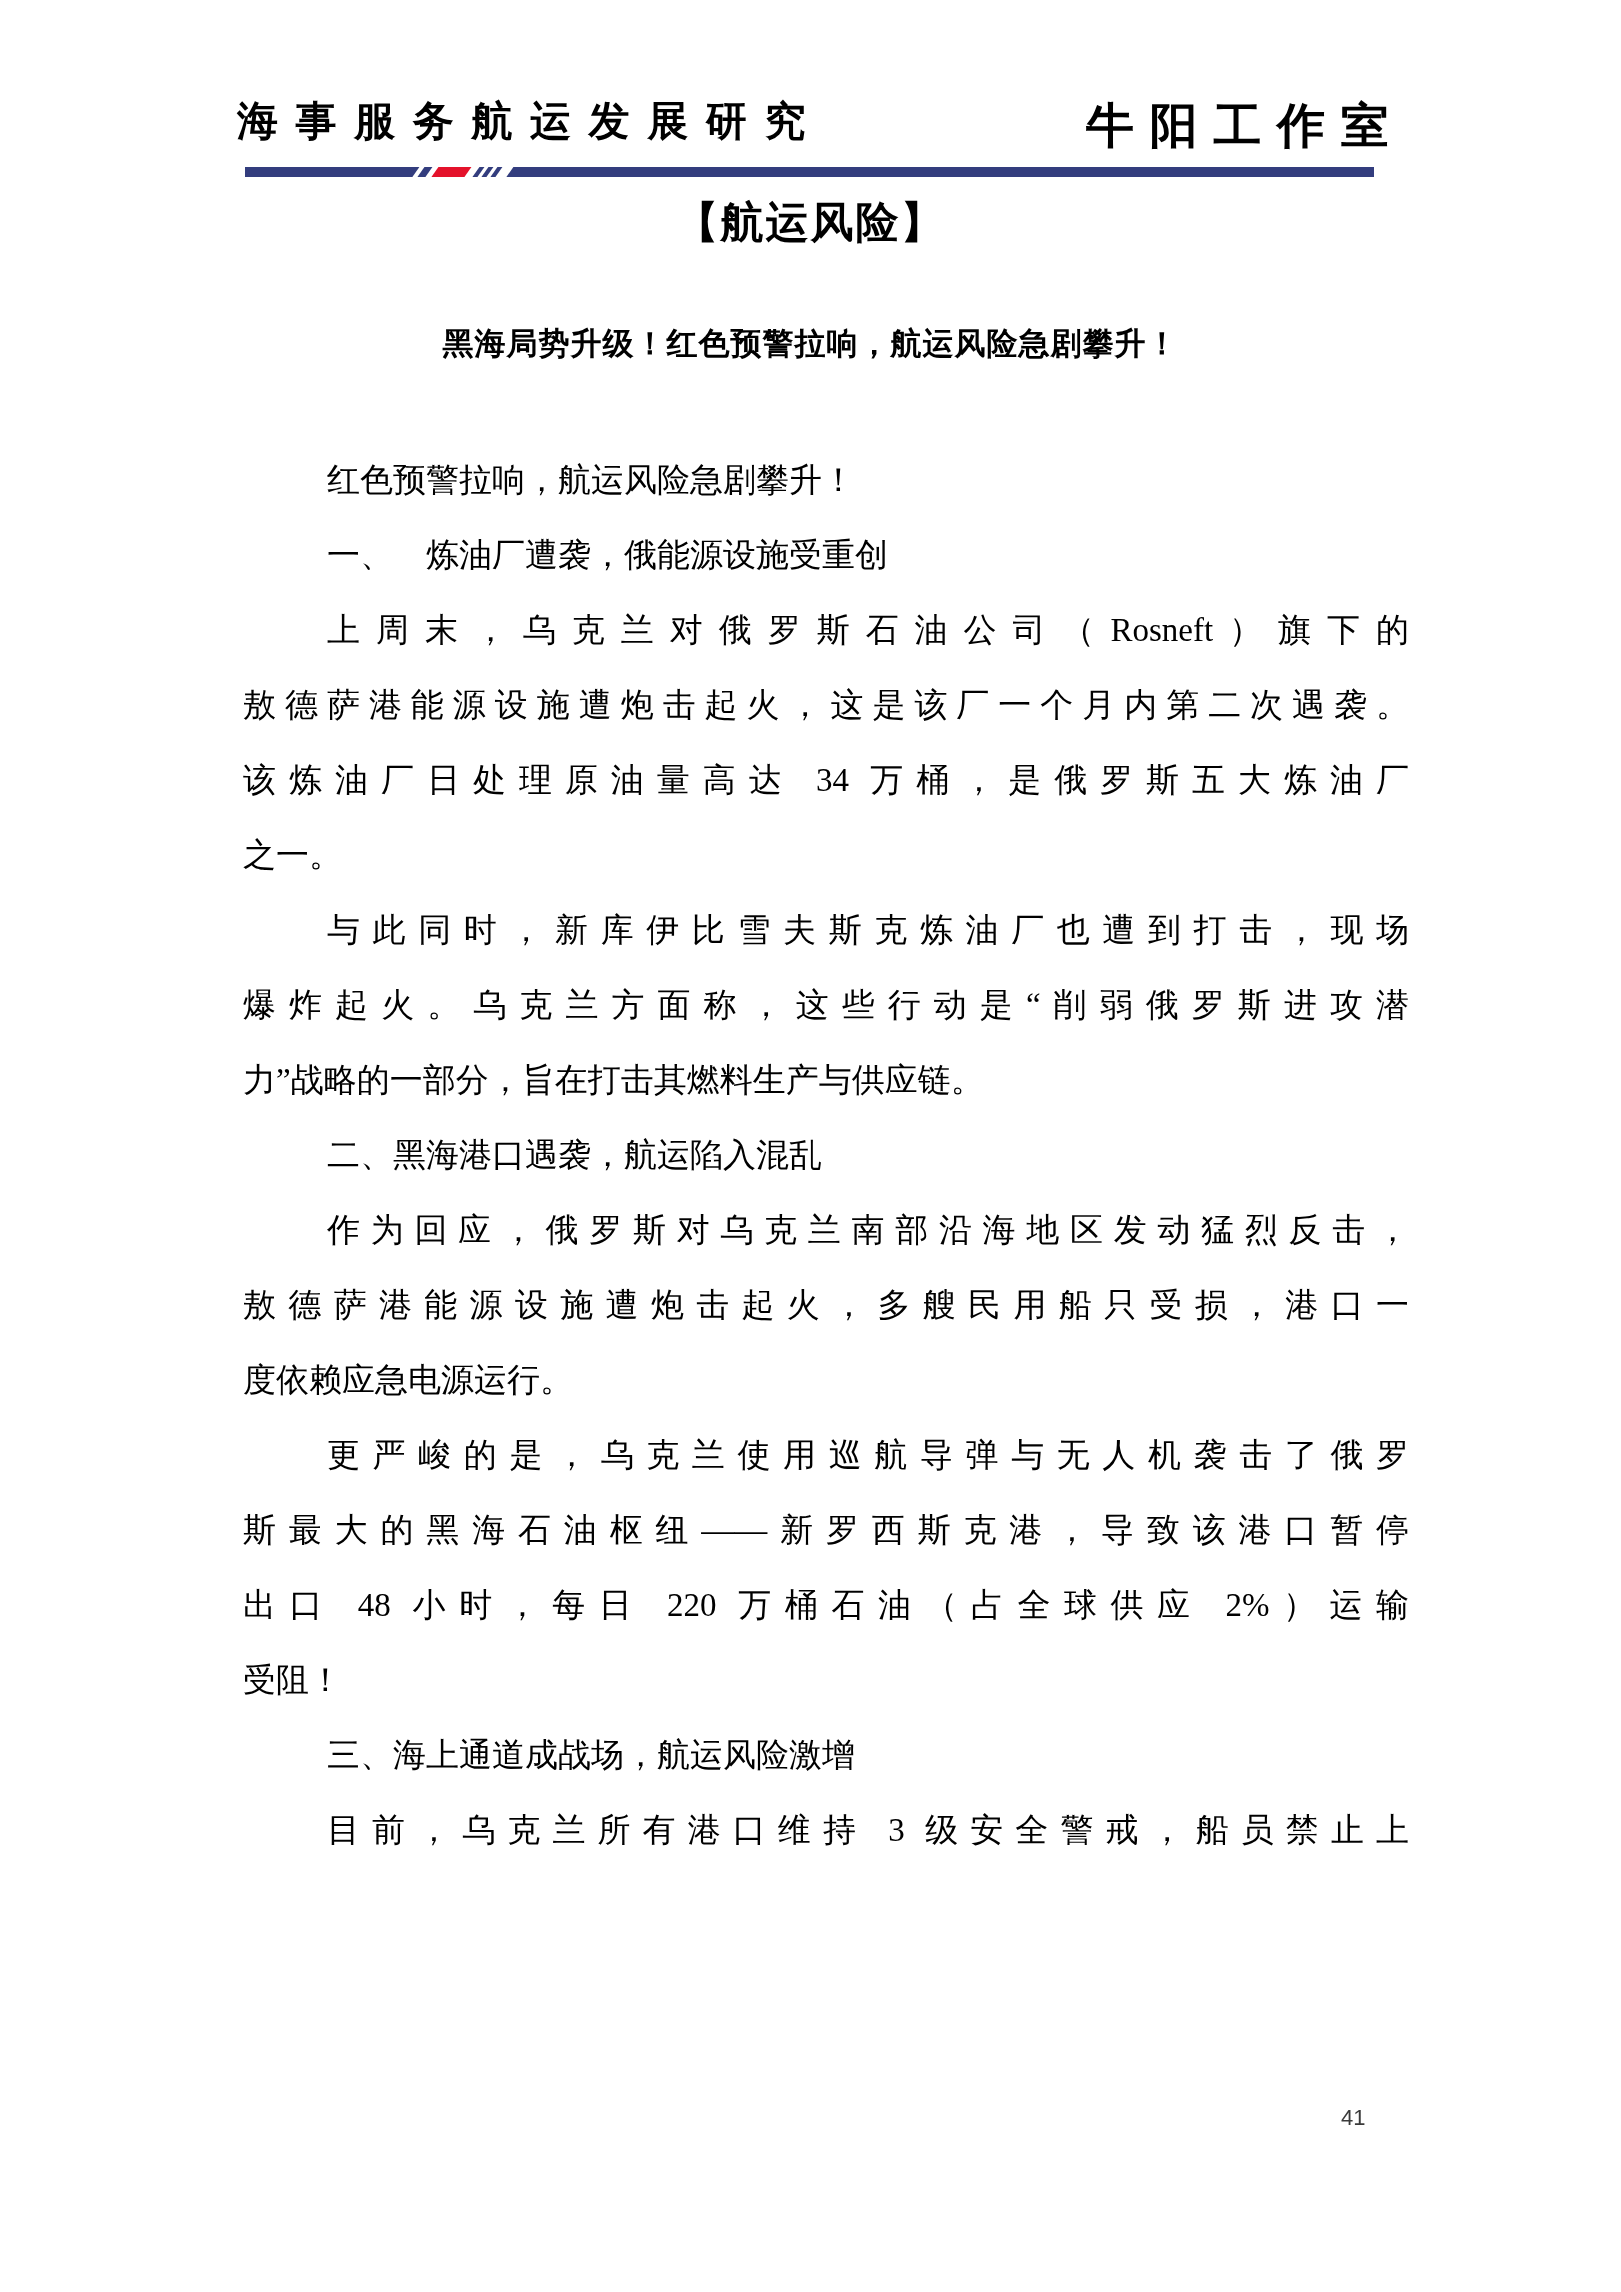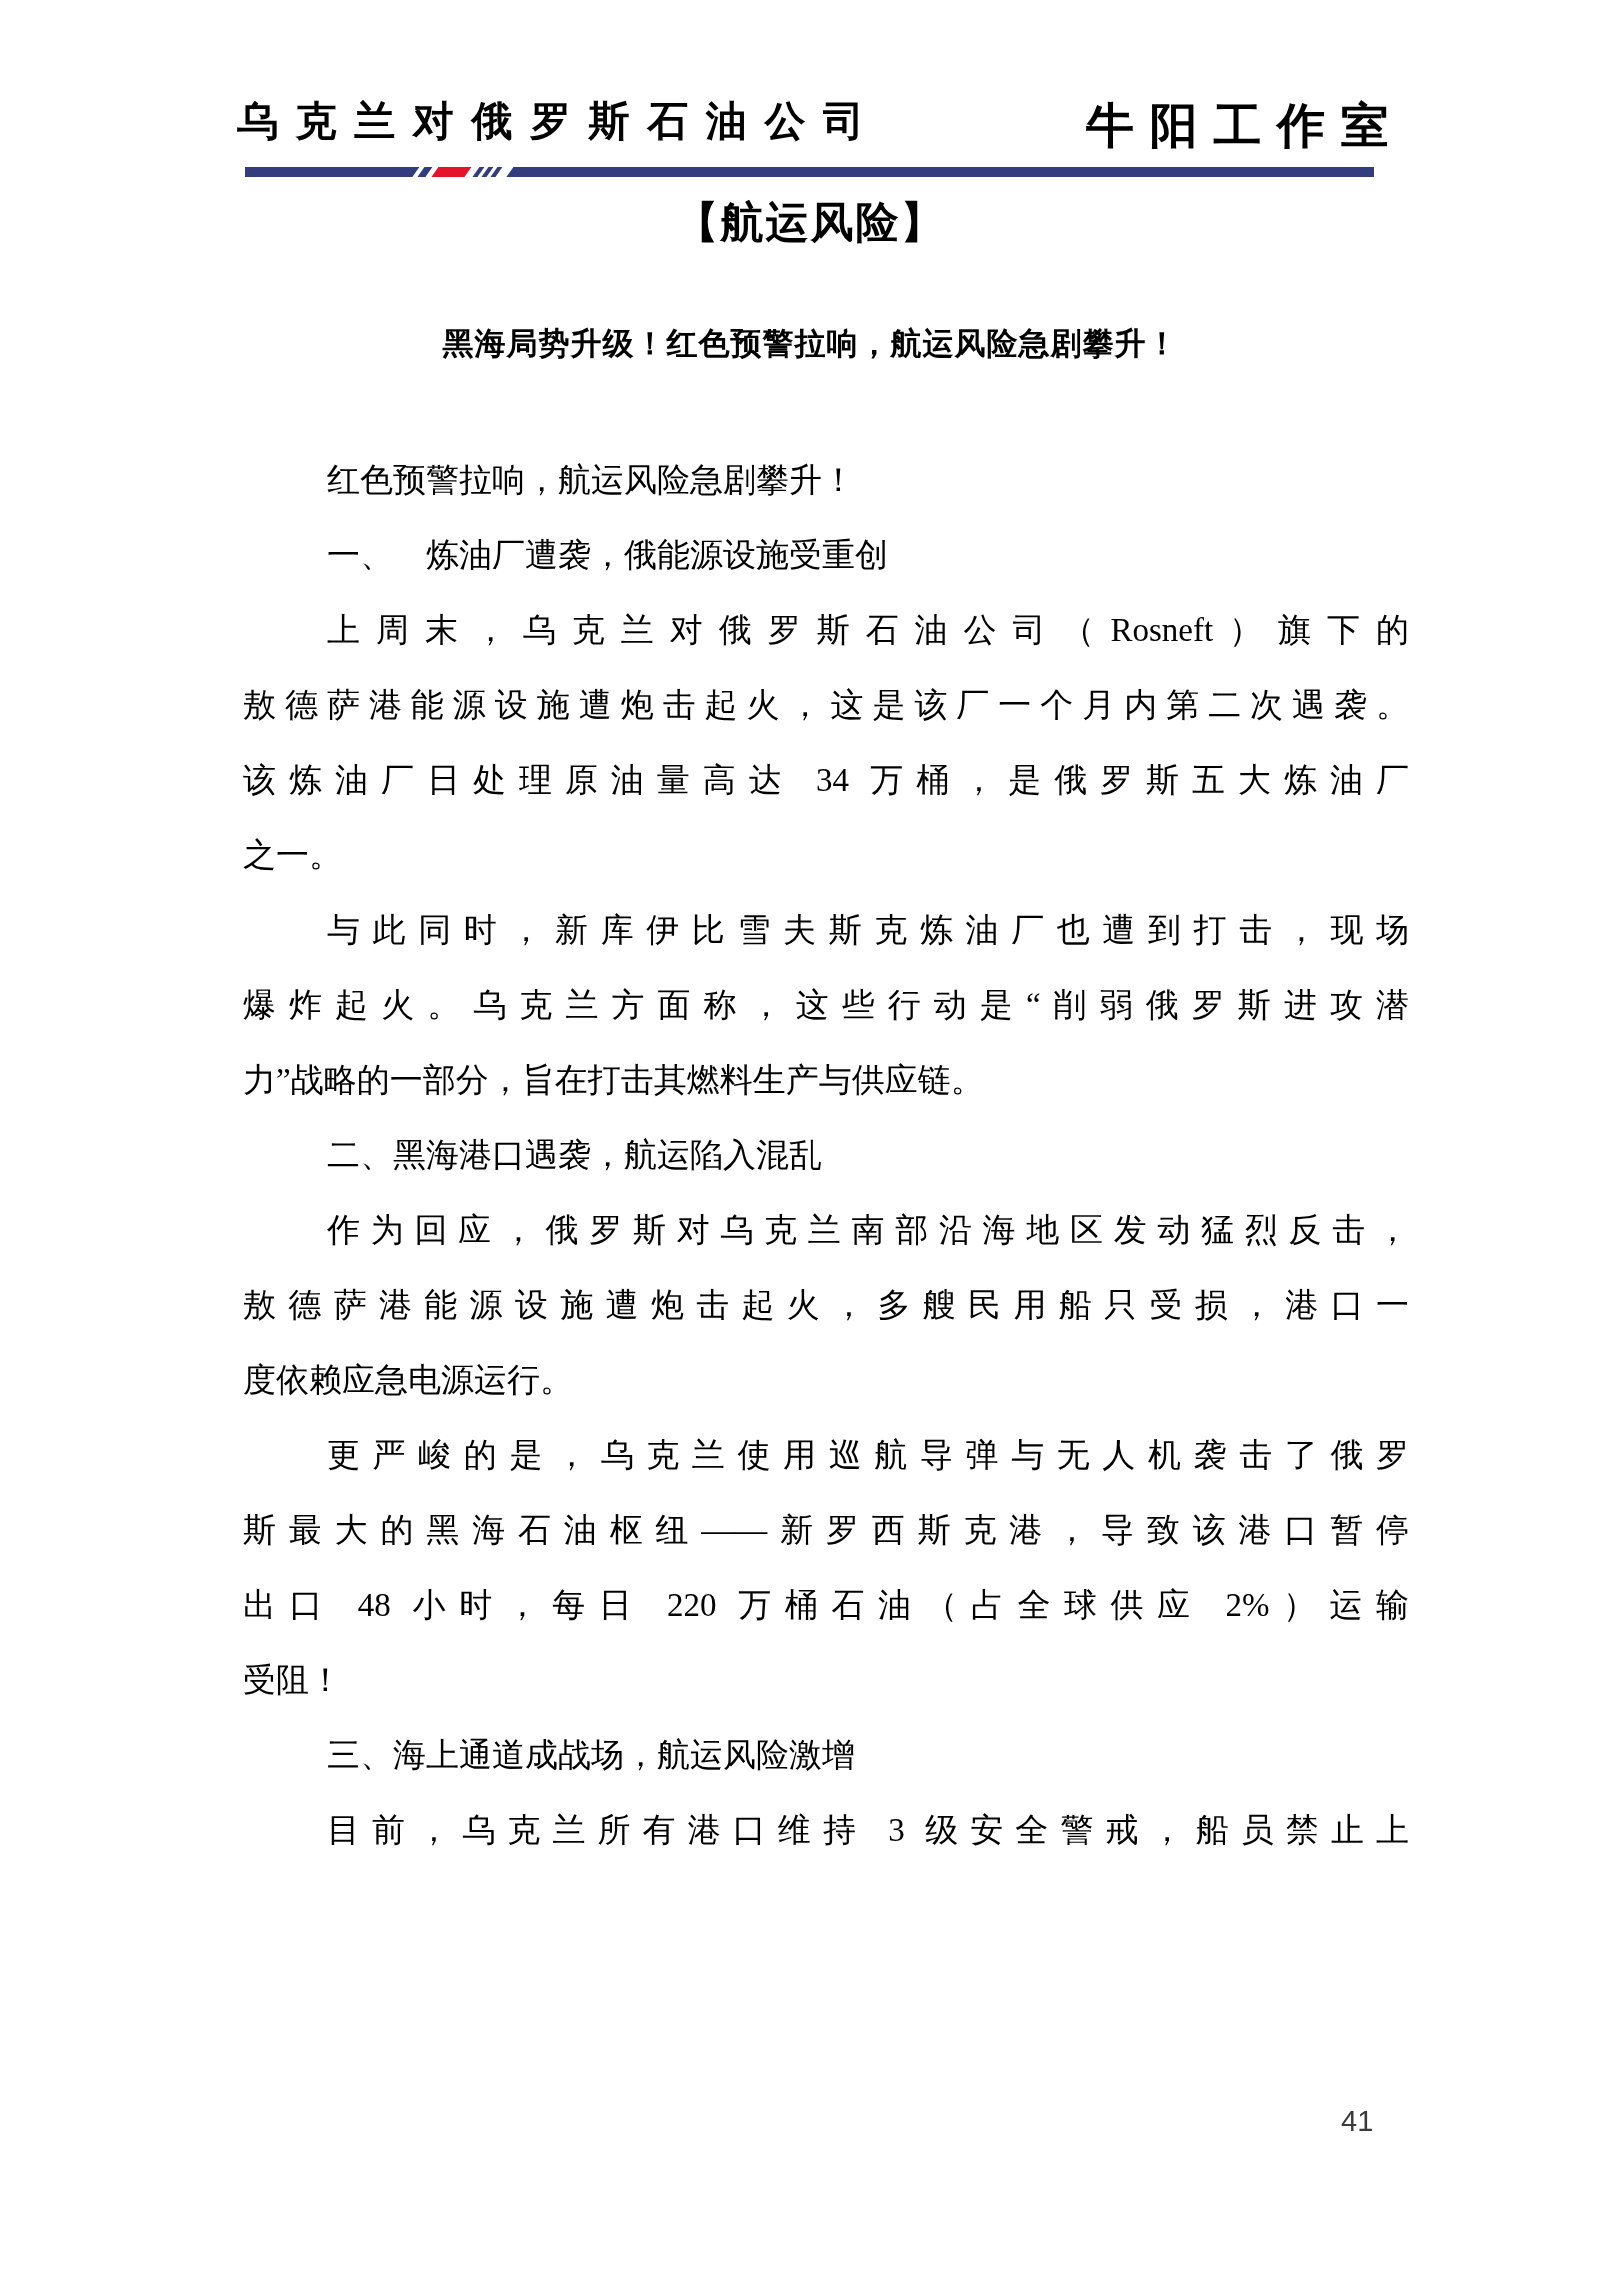--- a/index.html
+++ b/index.html
@@ -35,30 +35,30 @@
     font-size:31px;font-weight:bold;font-family:"Liberation Sans",sans-serif;letter-spacing:1px;
   }
   
   .body-text{position:absolute;left:243px;top:443px;width:1166px;}
   .bline{height:75px;line-height:75px;font-size:33px;white-space:normal;}
   .i{text-indent:84px;}
   .j{text-align:justify;text-align-last:justify;}
   .l{text-align:left;text-align-last:left;}
   
   .pageno{
-    position:absolute;left:1341px;top:2105px;font-size:29px;color:#3a3a3a;
+    position:absolute;left:1341px;top:2105px;font-size:22px;color:#3a3a3a;
     font-family:"Liberation Sans",sans-serif;
   }
 </style>
 </head>
 <body>
 
 <div class="page">
 
-  <div class="hdr-left">乌克兰对俄罗斯石油公司</div>
+  <div class="hdr-left">海事服务航运发展研究</div>
   <div class="hdr-right">牛阳工作室</div>
 
   <div class="bar"></div>
   <div class="deco gap"></div>
   <div class="piece sliver"></div>
   <div class="piece red"></div>
   <div class="piece s1"></div>
   <div class="piece s2"></div>
   <div class="piece s3"></div>
 

